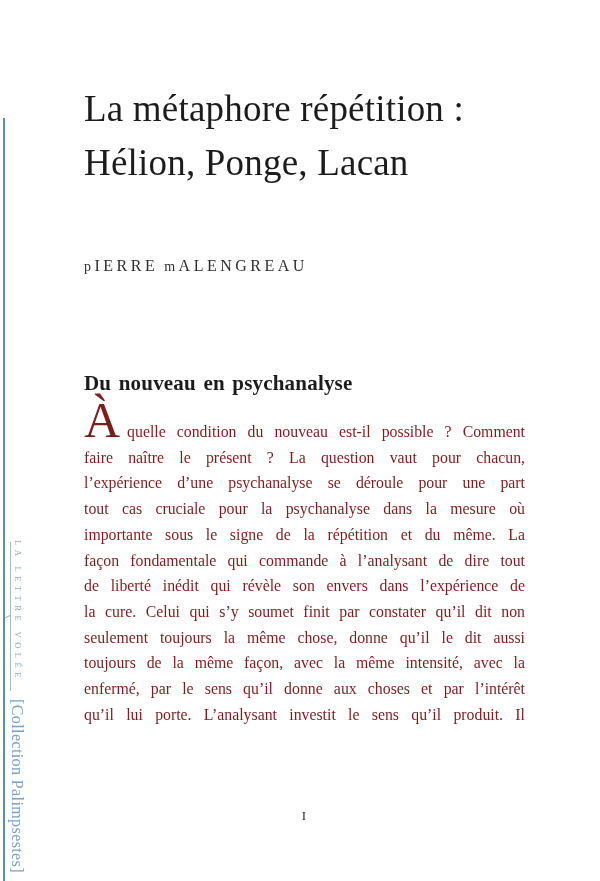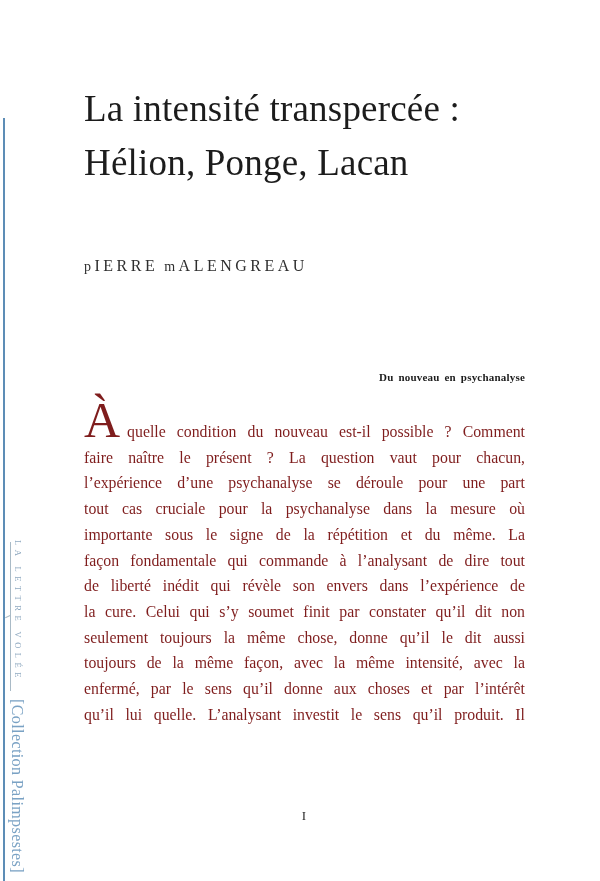--- a/index.html
+++ b/index.html
@@ -80,26 +80,25 @@
     color: #2e2e2e;
     letter-spacing: 3.5px;
   }
   .author .sc {
     font-size: 16px;
     text-transform: uppercase;
   }
   .author .word-gap { display: inline-block; width: 6px; }
   .section-heading {
     top: 371px;
-    font-size: 11px;
+    font-size: 21px;
     font-weight: bold;
     color: #1c1c1c;
     word-spacing: 2px;
     letter-spacing: 0.2px;
-    text-align: right;
   }
   .body-paragraph {
     top: 419px;
     color: #7f1d1d;
   }
   .bline {
     font-size: 15.8px;
     line-height: 25.7px;
     text-align: justify;
     text-align-last: justify;
@@ -123,37 +122,37 @@
 <body>
 
 <div class="page">
 
   <div class="accent-line" style="background: rgb(93, 141, 182);"></div>
   <div class="imprint-underline" style="background: rgb(169, 186, 198);"></div>
   <div class="imprint-tick" style="background: rgb(169, 186, 198);"></div>
   <div class="vert imprint-name" style="color: rgb(143, 169, 192);">la lettre volée</div>
   <div class="vert collection-name" style="color: rgb(122, 162, 196);">[Collection Palimpsestes]</div>
 
-  <h1 class="content book-title" style="margin:0; font-weight:normal;"><span>La intensité transpercée :</span><br>
+  <h1 class="content book-title" style="margin:0; font-weight:normal;"><span>La métaphore répétition :</span><br>
     <span>Hélion, Ponge, Lacan</span>
   </h1>
 
   <div class="content author"><span>p</span><span class="sc">ierre</span><span class="word-gap"></span><span>m</span><span class="sc">alengreau</span></div>
 
   <div class="content section-heading">Du nouveau en psychanalyse</div>
 
   <div class="content body-paragraph">
       <div class="bline"><span class="drop-cap">À</span>quelle condition du nouveau est-il possible ? Comment</div>
       <div class="bline">faire naître le présent ? La question vaut pour chacun,</div>
       <div class="bline">l’expérience d’une psychanalyse se déroule pour une part</div>
       <div class="bline">tout cas cruciale pour la psychanalyse dans la mesure où</div>
       <div class="bline">importante sous le signe de la répétition et du même. La</div>
       <div class="bline">façon fondamentale qui commande à l’analysant de dire tout</div>
       <div class="bline">de liberté inédit qui révèle son envers dans l’expérience de</div>
       <div class="bline">la cure. Celui qui s’y soumet finit par constater qu’il dit non</div>
       <div class="bline">seulement toujours la même chose, donne qu’il le dit aussi</div>
       <div class="bline">toujours de la même façon, avec la même intensité, avec la</div>
       <div class="bline">enfermé, par le sens qu’il donne aux choses et par l’intérêt</div>
-      <div class="bline">qu’il lui quelle. L’analysant investit le sens qu’il produit. Il</div>
+      <div class="bline">qu’il lui porte. L’analysant investit le sens qu’il produit. Il</div>
     </div>
 
   <div class="content folio">I</div>
 </div>
 
 </body></html>

